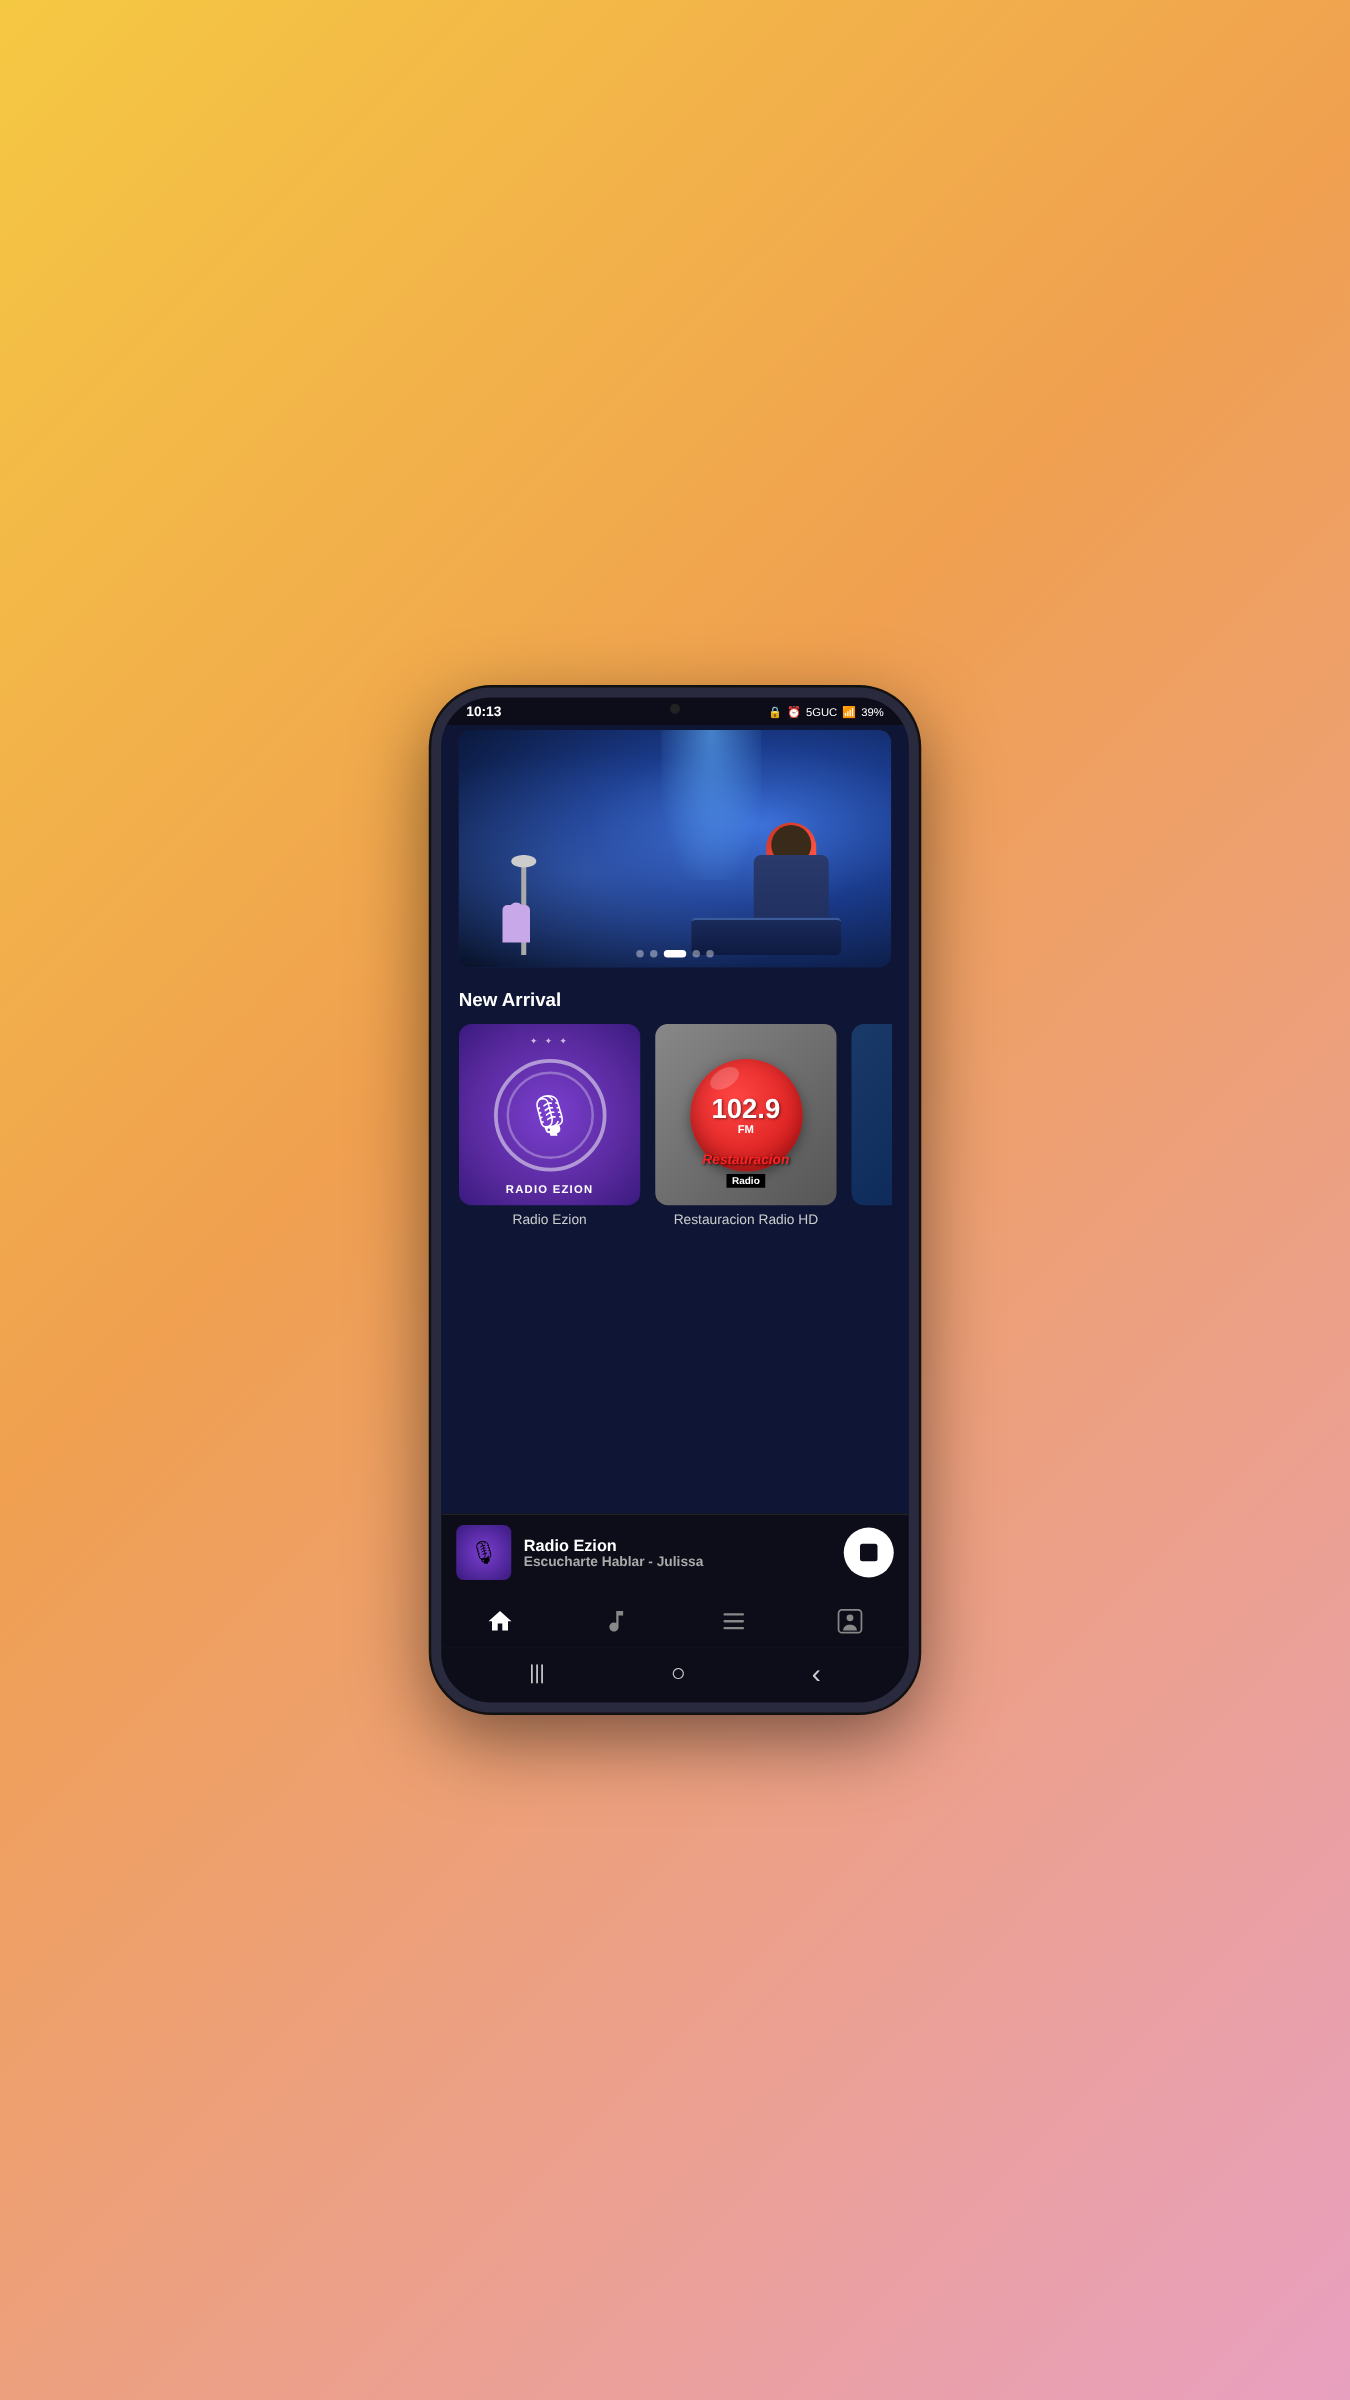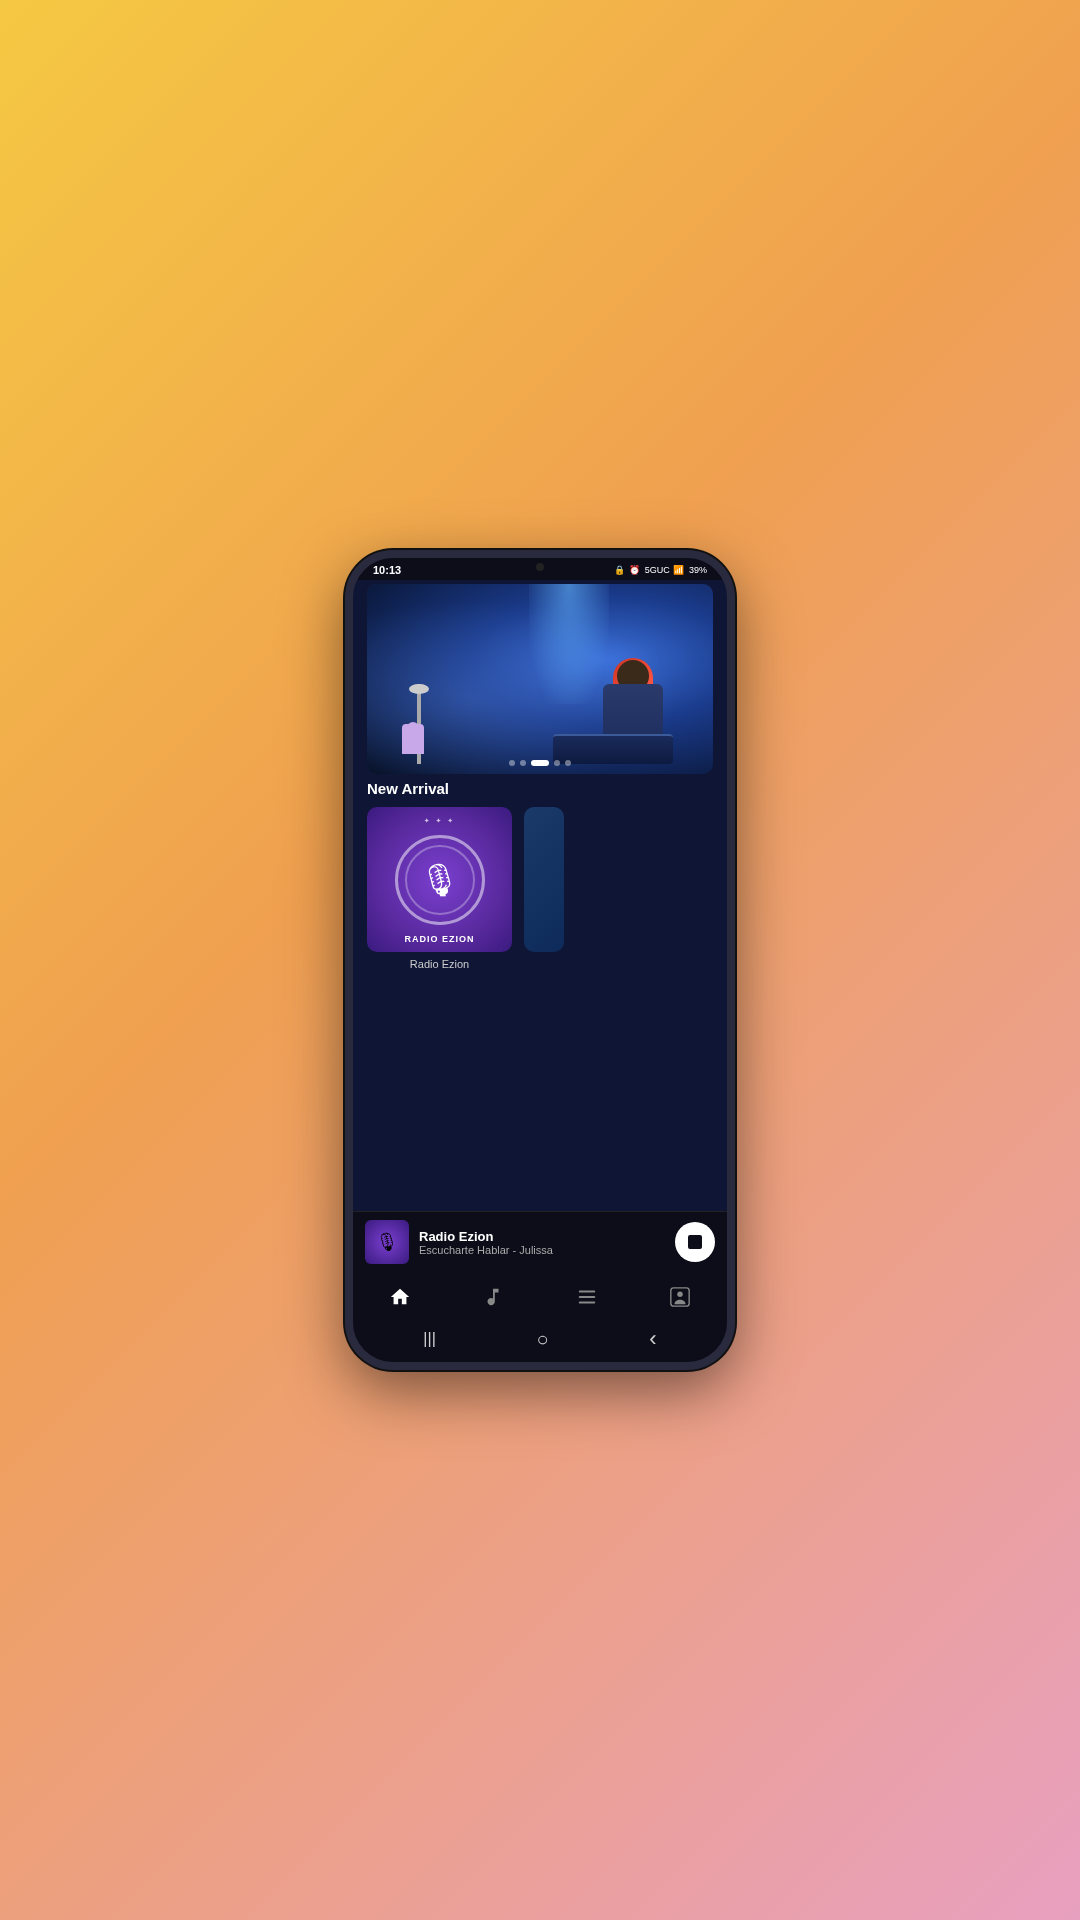--- a/index.html
+++ b/index.html
@@ -265,21 +265,21 @@
     }
 
     .dot.active {
       background: #fff;
       width: 18px;
       border-radius: 3px;
     }
 
     
     .section {
-      padding: 6px 14px 4px;
+      padding: 18px 14px 4px;
     }
 
     .section-title {
       color: #fff;
       font-size: 15px;
       font-weight: 700;
       margin-bottom: 10px;
     }
 
     
@@ -548,20 +548,21 @@
 
     .np-title {
       color: #fff;
       font-size: 13px;
       font-weight: 700;
     }
 
     .np-subtitle {
       color: #aaa;
       font-size: 11px;
+      font-weight: bold;
     }
 
     .stop-btn {
       width: 40px;
       height: 40px;
       border-radius: 50%;
       background: #fff;
       display: flex;
       align-items: center;
       justify-content: center;
@@ -685,20 +686,33 @@
             <div class="ezion-mic-outer">
               <div class="ezion-mic-inner">
                 <span class="mic-icon">🎙</span>
               </div>
             </div>
             <span class="ezion-label">RADIO EZION</span>
           </div>
           <span class="station-name">Radio Ezion</span>
         </div>
 
+        <div class="station-card">
+          <div class="station-thumb restauracion-card">
+            <div class="radio-logo-circle">
+              <span class="freq-text">102.9</span>
+              <span class="fm-text">FM</span>
+            </div>
+            <div class="restauracion-text">
+              <div class="restauracion-name">Restauracion</div>
+              <span class="restauracion-sub">Radio</span>
+            </div>
+          </div>
+          <span class="station-name">Restauracion Radio HD</span>
+        </div>
 
         <div class="station-card-partial"></div>
       </div>
     </div>
 
 
     <div style="height: 10px;"></div>
 
   </div>
 

